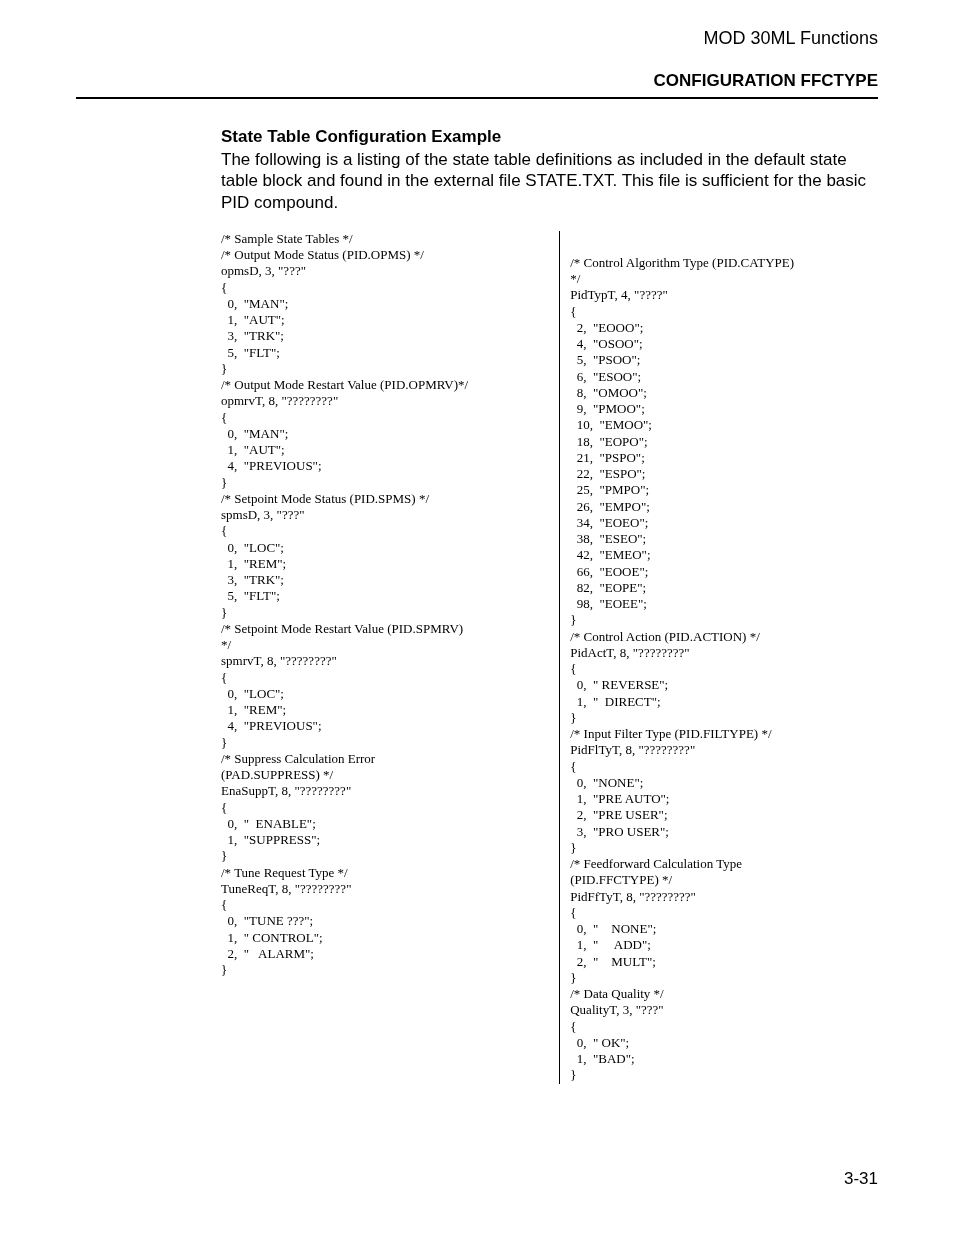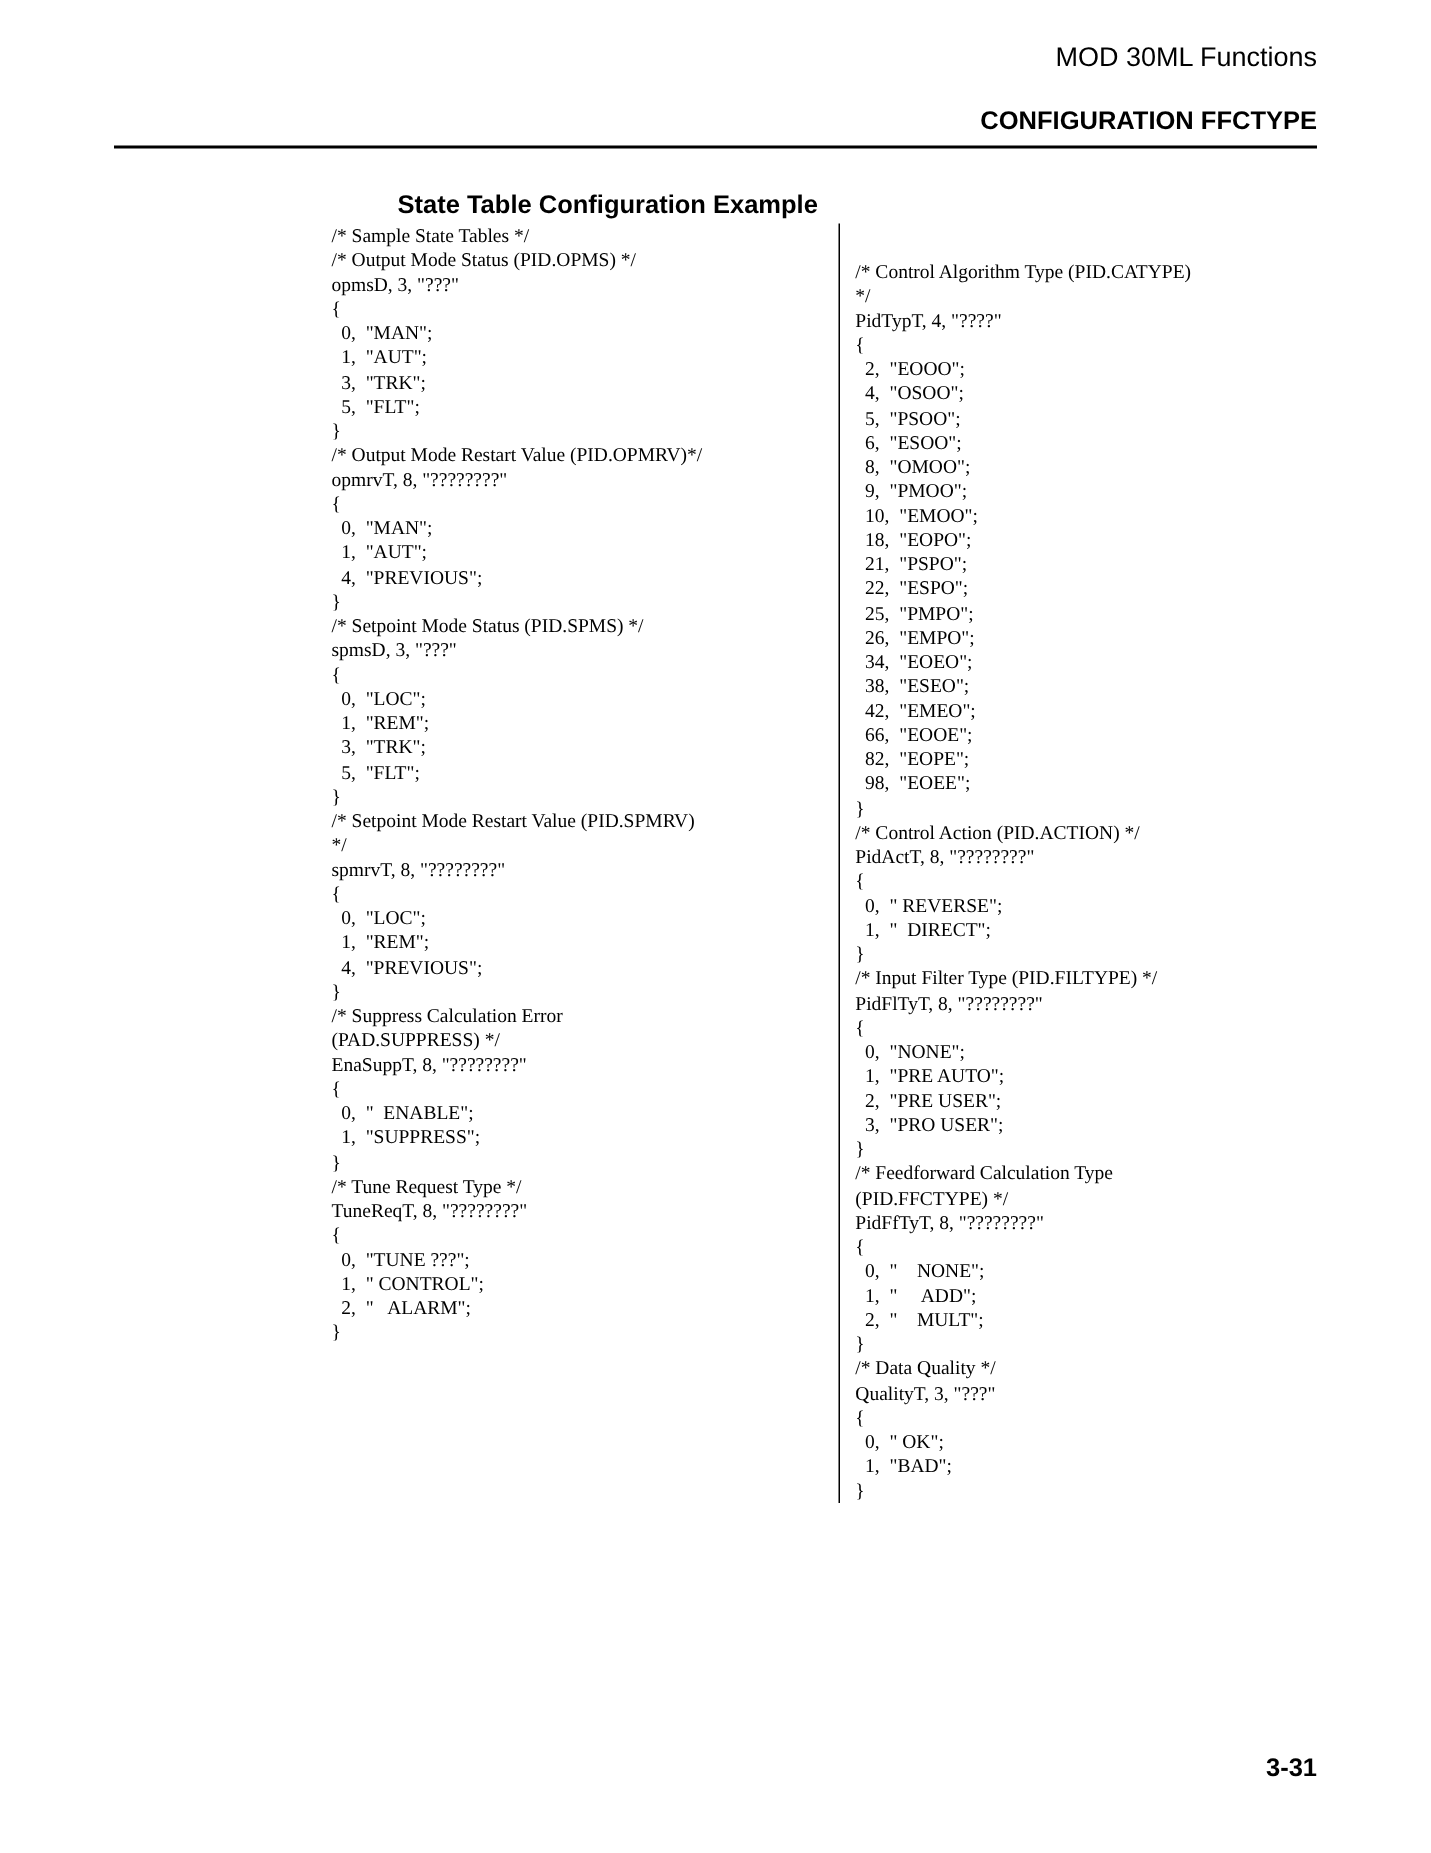--- a/index.html
+++ b/index.html
@@ -33,21 +33,20 @@
     margin: 0 0 28px 0;
   }
   .content {
     margin-left: 145px;
     margin-right: 0;
   }
   .subheading {
     font-weight: bold;
     font-size: 17px;
     margin-bottom: 2px;
-    margin-left: 44px;
   }
   .bodytext {
     font-size: 17px;
     line-height: 1.25;
     margin-bottom: 18px;
   }
   .columns {
     display: flex;
     align-items: stretch;
   }
@@ -68,38 +67,38 @@
   .col.right {
     width: 320px;
     padding-left: 4px;
     margin-top: 24px;
   }
   .page-num {
     position: absolute;
     bottom: 46px;
     right: 76px;
     font-size: 17px;
-    font-weight: bold;
   }
 </style>
 </head>
 <body>
 
 <div class="page">
 
   <div class="header-top">MOD 30ML Functions</div>
 
   <div class="header-section">CONFIGURATION FFCTYPE</div>
 
   <hr class="hr">
 
   <div class="content">
 
     <div class="subheading">State Table Configuration Example</div>
 
+    <div class="bodytext">The following is a listing of the state table definitions as included in the default state table block and found in the external file STATE.TXT.  This file is sufficient for the basic PID compound.</div>
 
     <div class="columns">
       <div class="col left">/* Sample State Tables */
 /* Output Mode Status (PID.OPMS) */
 opmsD, 3, "???"
 {
   0,  "MAN";
   1,  "AUT";
   3,  "TRK";
   5,  "FLT";

